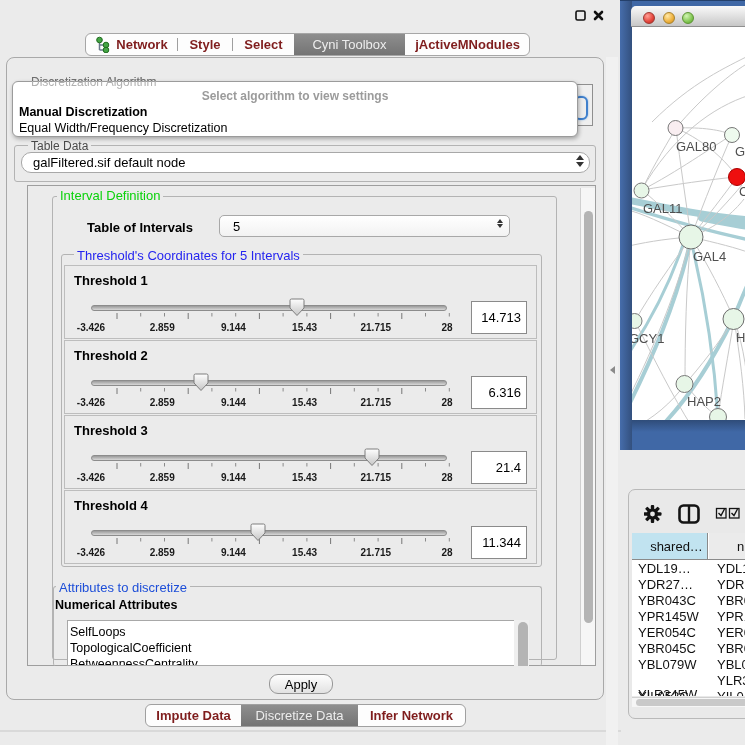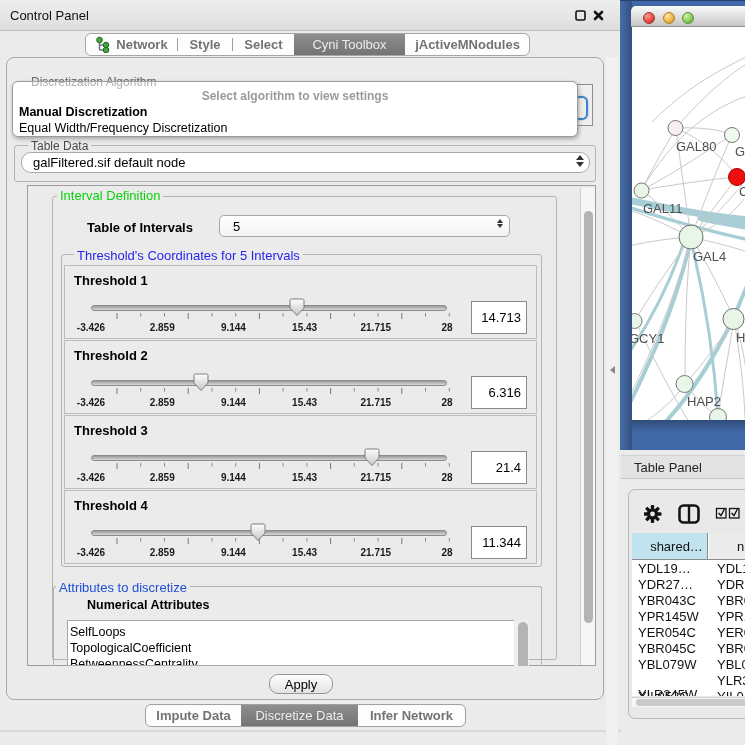--- a/index.html
+++ b/index.html
@@ -4,21 +4,21 @@
 <style>
 html,body{margin:0;padding:0;}
 body{width:745px;height:745px;font-family:"Liberation Sans",sans-serif;background:#ebebeb;}
 #root{position:relative;width:745px;height:745px;overflow:hidden;background:#ebebeb;}
 .abs{position:absolute;}
 
 #titlebar{left:0;top:0;width:621px;height:30px;background:linear-gradient(#eeeeee,#dedede);border-bottom:1px solid #bdbdbd;}
 #titlebar .t{position:absolute;left:10px;top:8px;font-size:13px;color:#111;}
 
 #toptabs{left:85px;top:33px;width:445px;height:23px;background:#fdfdfd;border:1px solid #a6a6a6;border-radius:6px;box-sizing:border-box;}
-.seg{position:absolute;top:0;height:100%;display:flex;align-items:center;justify-content:center;font-size:13px;font-weight:bold;color:#737373;}
+.seg{position:absolute;top:0;height:100%;display:flex;align-items:center;justify-content:center;font-size:13px;font-weight:bold;color:#7f1d1d;}
 .seg.dark{background:linear-gradient(#8e8e8e,#747474);color:#ededed;font-weight:normal;}
 .segdiv{position:absolute;top:4px;bottom:4px;width:1px;background:#9f9f9f;}
 
 #mainpanel{left:6px;top:57px;width:598px;height:643px;border:1px solid #a9a9a9;border-radius:8px;box-sizing:border-box;background:#ebebeb;}
 .grouptitle{position:absolute;font-size:12px;background:#ebebeb;padding:0 3px;white-space:nowrap;}
 .groupbox{position:absolute;border:1px solid #b3b3b3;border-radius:3px;box-sizing:border-box;}
 .combo{position:absolute;background:#fff;border:1px solid #a8a8a8;box-sizing:border-box;display:flex;align-items:center;}
 .combo .txt{font-size:13px;color:#000;}
 .arrows{position:absolute;width:9px;}
 .arrows .up{width:0;height:0;border-left:4px solid transparent;border-right:4px solid transparent;border-bottom:5px solid #333;margin-bottom:2px;}
@@ -47,23 +47,20 @@
 #tpanel{left:628px;top:489px;width:130px;height:230px;background:#e9e9e9;border:1px solid #b9b9b9;border-radius:7px;box-sizing:border-box;}
 #tblarea{left:632px;top:533px;width:113px;height:163px;overflow:hidden;background:#fff;}
 .hdrcell{position:absolute;top:0;height:26px;box-sizing:border-box;display:flex;align-items:center;justify-content:center;font-size:13px;color:#111;}
 .trow{position:absolute;left:0;width:200px;height:16px;font-size:13px;color:#111;}
 .trow span{position:absolute;top:1px;}
 </style>
 </head>
 <body>
 <div id="root">
 
-  <div id="titlebar" class="abs">
-      <span class="t">Control Panel</span>
-    </div>
 
   <svg class="abs" style="left:575px;top:10px;" width="32" height="14" viewBox="0 0 32 14">
     <rect x="1" y="1" width="9" height="9" rx="1.5" fill="none" stroke="#111" stroke-width="1.6"></rect>
     <path d="M20 2 L27 9 M27 2 L20 9" stroke="#111" stroke-width="2.6" stroke-linecap="round"></path>
   </svg>
 
   <div id="toptabs" class="abs">
     <div class="seg" style="left:0;width:91px;">
       <svg width="16" height="17" viewBox="0 0 16 17" style="margin-right:5px;">
         <path d="M4.5 5 L4.5 14 M4.5 9 L10.5 9 M4.5 14 L10.5 14" stroke="#68798a" stroke-width="1.5" fill="none"></path>
@@ -268,21 +265,21 @@
             <stop offset="0" stop-color="#fefefe"></stop>
             <stop offset="1" stop-color="#c6c6c6"></stop>
           </linearGradient>
         </defs>
     </svg>
     <div class="vbox">11.344</div>
   </div>
 
   <div class="groupbox" style="left:53px;top:586px;width:489px;height:80px;border-bottom:none;"></div>
   <div class="grouptitle" style="left:56px;top:580px;color:#1d4ed8;font-size:13px;">Attributes to discretize</div>
-  <div class="abs" style="left:55px;top:598px;font-size:12.5px;font-weight:bold;padding-left:32px;">Numerical Attributes</div>
+  <div class="abs" style="left:55px;top:598px;font-size:12.5px;font-weight:bold;">Numerical Attributes</div>
   <div id="numlist" class="abs">
     <div>SelfLoops</div>
     <div>TopologicalCoefficient</div>
     <div>BetweennessCentrality</div>
   </div>
   <div class="abs" style="left:514px;top:620px;width:15px;height:46px;overflow:hidden;">
     <div class="abs" style="left:0;top:0;width:15px;height:46px;background:#efefef;"></div>
     <div class="abs" style="left:3.5px;top:2px;width:10px;height:60px;background:#b4b4b4;border-radius:5px;"></div>
   </div>
 
@@ -375,23 +372,20 @@
       <text x="103" y="129">G…</text>
       <text x="107" y="169">C</text>
       <text x="11" y="186">GAL11</text>
       <text x="61" y="234">GAL4</text>
       <text x="-3" y="316">GCY1</text>
       <text x="104" y="315">H</text>
       <text x="55" y="379">HAP2</text>
     </g>
   </svg>
 
-  <div id="tpbar" class="abs">
-      <span style="position:absolute;left:13px;top:4px;font-size:13px;color:#222;">Table Panel</span>
-    </div>
   <div id="tpanel" class="abs"></div>
 
   <svg class="abs" style="left:644px;top:504px;" width="102" height="20" viewBox="0 0 102 20">
 
     <g transform="translate(8.5,10)">
       <g fill="#141414">
         <circle r="5.6"></circle>
         <g>
           <rect x="-1.7" y="-9" width="3.4" height="18" rx="1"></rect>
           <rect x="-1.7" y="-9" width="3.4" height="18" rx="1" transform="rotate(45)"></rect>

